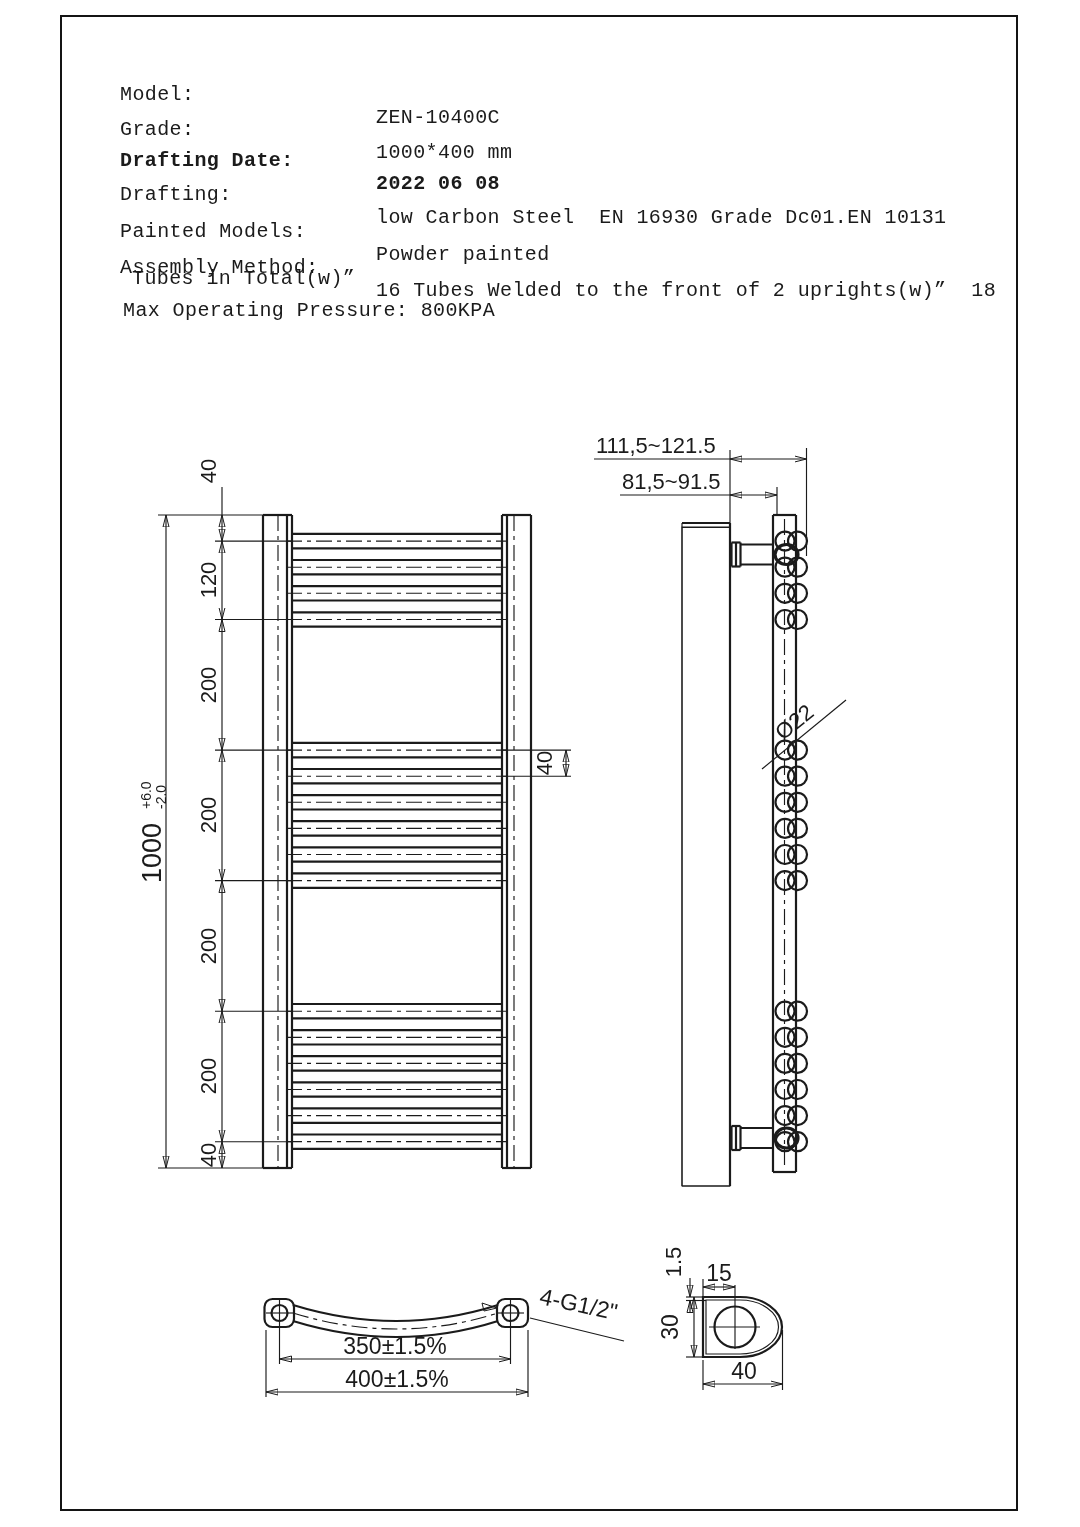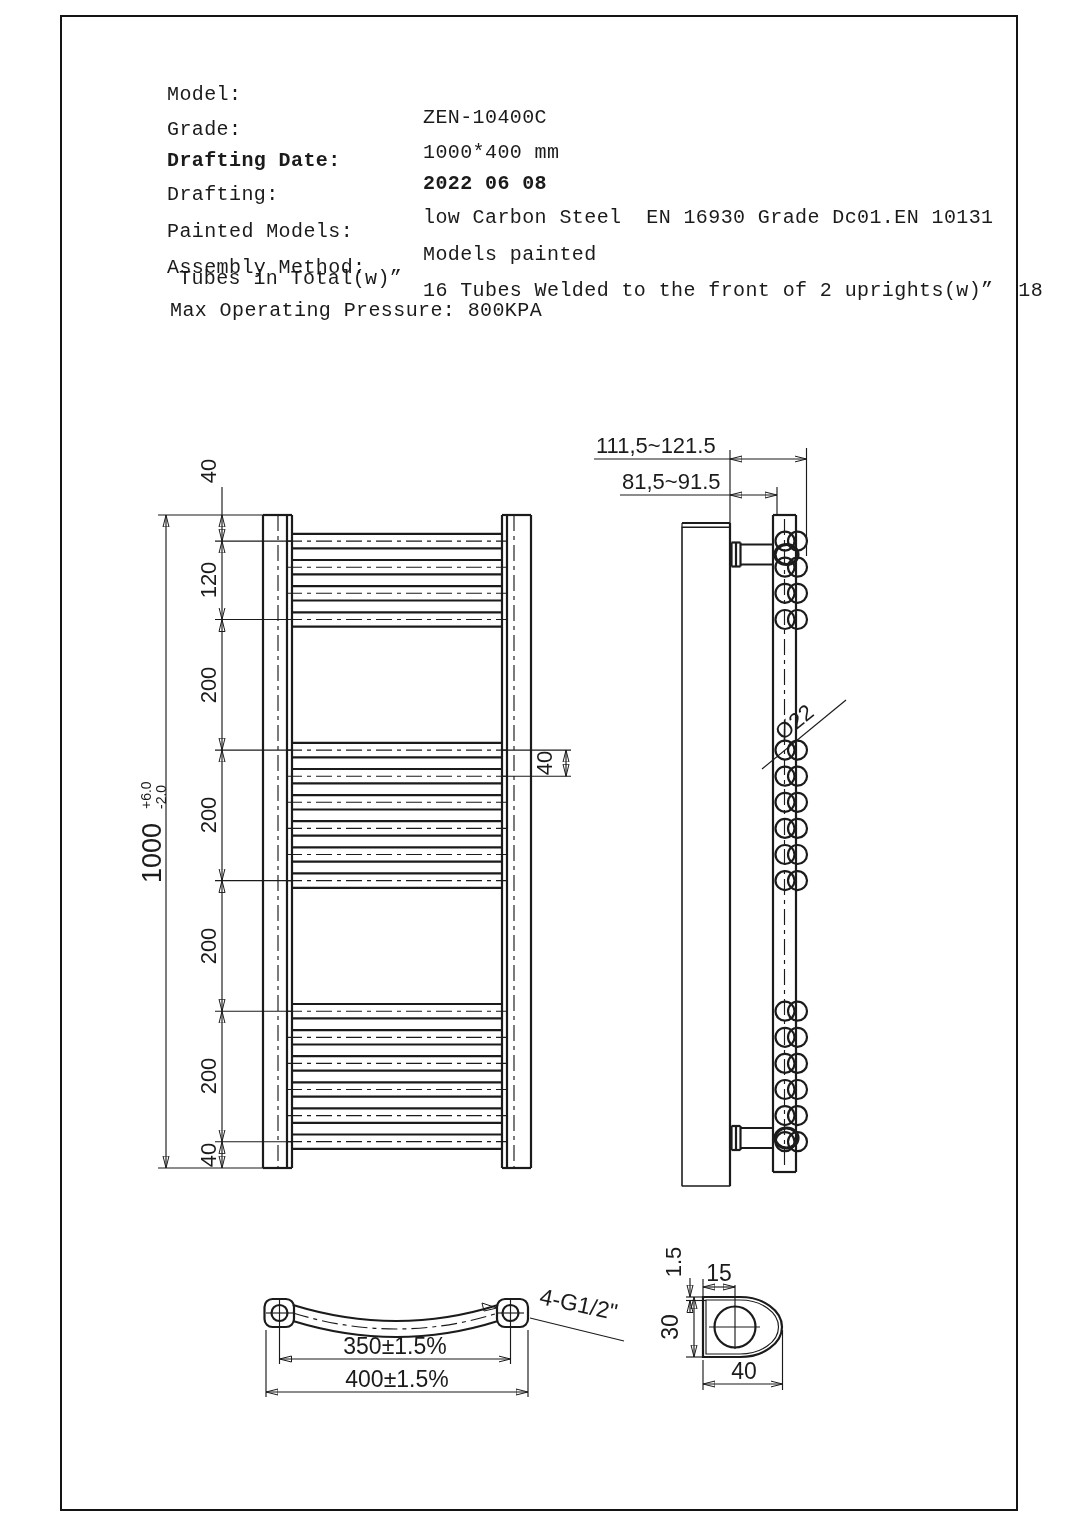--- a/index.html
+++ b/index.html
@@ -1,20 +1,20 @@
 <!DOCTYPE html>
 <html><head>
 <meta charset="utf-8">
 <style>
   html,body{margin:0;padding:0;background:#ffffff;}
   #page{position:relative;width:1080px;height:1527px;background:#ffffff;overflow:hidden;
         font-family:"Liberation Mono", monospace;color:#1b1b1b;}
   #border-frame{position:absolute;left:60px;top:15px;width:954px;height:1492px;
         border:2.5px solid #141414;}
-  .hrow{position:absolute;white-space:pre;font-size:20px;letter-spacing:0.4px;margin-left:47px;}
+  .hrow{position:absolute;white-space:pre;font-size:20px;letter-spacing:0.4px;}
   .hlabel{position:absolute;left:120px;white-space:pre;}
   .hvalue{position:absolute;left:376px;white-space:pre;}
   #drawing{position:absolute;left:0;top:0;}
   #drawing line,#drawing path,#drawing circle,#drawing rect,#drawing ellipse{
         stroke:#1b1b1b;fill:none;}
   .ol{stroke-width:2.2px;}           
   .tl{stroke-width:1.15px;}          
   .cl{stroke-width:1.15px;stroke-dasharray:16 5 4 5;} 
   .bold{stroke-width:3.2px;}
   .dimtxt{font-family:"Liberation Sans", sans-serif;font-size:22px;fill:#1b1b1b;stroke:none;}
@@ -39,21 +39,21 @@
     <div class="hrow" style="top:126px;font-weight:bold;">
       <span class="hlabel">Drafting Date:</span>
       <span class="hvalue">2022 06 08</span>
     </div>
     <div class="hrow" style="top:160px;">
       <span class="hlabel">Drafting:</span>
       <span class="hvalue">low Carbon Steel  EN 16930 Grade Dc01.EN 10131</span>
     </div>
     <div class="hrow" style="top:197px;">
       <span class="hlabel">Painted Models:</span>
-      <span class="hvalue">Models painted</span>
+      <span class="hvalue">Powder painted</span>
     </div>
     <div class="hrow" style="top:233px;padding-left:46px;">
       <span class="hlabel">Assembly Method:</span>
       <span class="hvalue">16 Tubes Welded to the front of 2 uprights(w)”  18</span>
     </div>
     <div class="hrow" style="top:267px;left:132px;">Tubes in Total(w)”</div>
     <div class="hrow" style="top:299px;left:123px;">Max Operating Pressure: 800KPA</div>
   </div>
 
   <svg id="drawing" width="1080" height="1527" viewBox="0 0 1080 1527">

